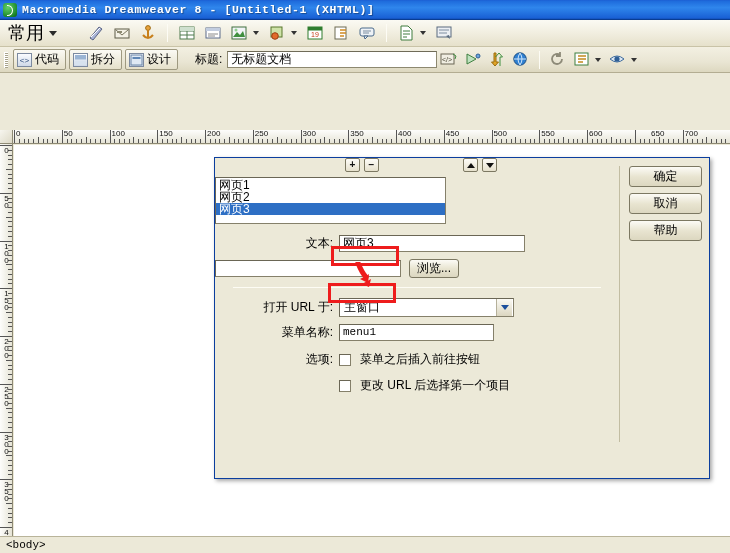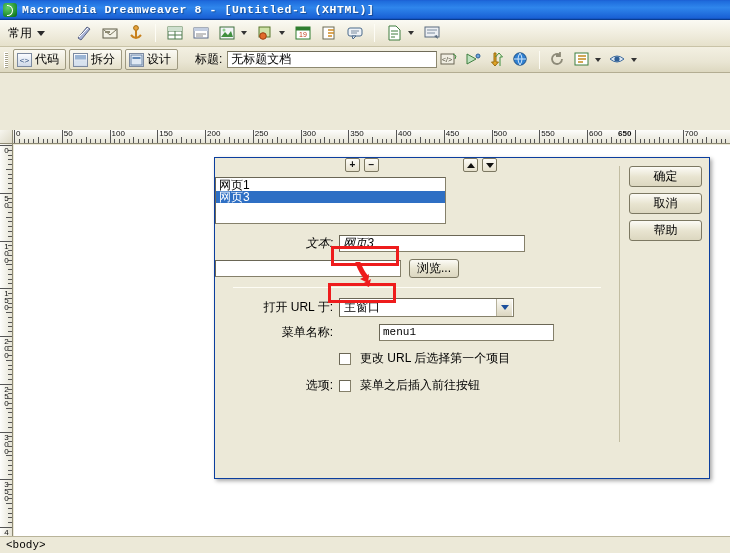--- a/index.html
+++ b/index.html
@@ -65,21 +65,21 @@
 
   
   .toolbar {
     height: 27px;
     background: linear-gradient(to bottom,#fbfaf3 0%,#f1eee0 50%,#e6e1cb 100%);
     display: flex; align-items: center;
     border-bottom: 1px solid #c9c3a7;
     padding-left: 8px;
   }
   .cat { display:flex; align-items:center; gap:5px; margin-right:26px; }
-  .cat .lbl { font-size:12px; }
+  .cat .lbl { font-size:18px; }
   .cat .caret { width:0;height:0;border-left:4px solid transparent;border-right:4px solid transparent;border-top:5px solid #2a2a2a; }
   .tb-sep { width:1px; height:18px; background:#bcb79e; margin:0 6px; border-right:1px solid #fdfcf5; }
   .tbicon { width:20px; height:20px; margin:0 3px; position:relative; display:inline-block; }
   .minicaret { width:0;height:0;border-left:3px solid transparent;border-right:3px solid transparent;border-top:4px solid #333; margin-left:1px; margin-right:5px; align-self:center;}
 
   
   .tabstrip {
     height: 19px;
     background: linear-gradient(to bottom,#e9e5d2,#dcd7bf);
     border-bottom: 1px solid #a7a28a;
@@ -598,21 +598,21 @@
       <div class="num" style="left: 146.25px;">150</div>
       <div class="num" style="left: 194px;">200</div>
       <div class="num" style="left: 241.75px;">250</div>
       <div class="num" style="left: 289.5px;">300</div>
       <div class="num" style="left: 337.25px;">350</div>
       <div class="num" style="left: 385px;">400</div>
       <div class="num" style="left: 432.75px;">450</div>
       <div class="num" style="left: 480.5px;">500</div>
       <div class="num" style="left: 528.25px;">550</div>
       <div class="num" style="left: 576px;">600</div>
-      <div class="num" style="left: 605px; font-weight: bold;">650</div>
+      <div class="num" style="left: 638px;">650</div>
       <div class="num" style="left: 671.5px;">700</div>
     </div>
   <div class="rulerv" id="rulerv">
       <div class="tick" style="width: 12px; top: 1px;"></div>
       <div class="tick" style="width: 4px; top: 5.775px;"></div>
       <div class="tick" style="width: 4px; top: 10.55px;"></div>
       <div class="tick" style="width: 4px; top: 15.325px;"></div>
       <div class="tick" style="width: 4px; top: 20.1px;"></div>
       <div class="tick" style="width: 6px; top: 24.875px;"></div>
       <div class="tick" style="width: 4px; top: 29.65px;"></div>
@@ -719,25 +719,26 @@
               </span>
             <span class="sqbtn">
                 <i class="tri-dn"></i>
               </span>
           </div>
         </div>
 
         <div class="row" style="align-items:flex-start;">
           <div class="listbox">
             <div class="litem">网页1</div>
+            <div class="litem">网页2</div>
             <div class="litem sel">网页3</div>
           </div>
         </div>
 
-        <div class="row" style="margin-top:11px;font-style:italic;">
+        <div class="row" style="margin-top:11px;">
           <div class="rlabel">文本:</div>
           <div class="tfield" style="width:186px;">网页3</div>
         </div>
 
         <div class="row">
           <div class="tfield" style="width:186px;"></div>
           <div class="browsebtn">浏览...</div>
         </div>
 
         <div class="hr"></div>
@@ -747,32 +748,32 @@
           <div class="selectbox">
             <span>主窗口</span>
             <span class="selarrow">
                 <i class="v"></i>
               </span>
           </div>
         </div>
 
         <div class="row">
           <div class="rlabel">菜单名称:</div>
-          <div class="tfield mono" style="width:175px;margin-left:40px;">menu1</div>
+          <div class="tfield mono" style="width:155px;">menu1</div>
         </div>
 
+        <div class="row" style="margin-top:10px;">
+          <div class="rlabel">选项:</div>
+          <span class="cbox"></span>
+          <span class="opttext">菜单之后插入前往按钮</span>
+        </div>
         <div class="row" style="margin-top:9px;">
           <div class="rlabel"></div>
           <span class="cbox"></span>
           <span class="opttext">更改 URL 后选择第一个项目</span>
-        </div>
-        <div class="row" style="margin-top:10px;">
-          <div class="rlabel">选项:</div>
-          <span class="cbox"></span>
-          <span class="opttext">菜单之后插入前往按钮</span>
         </div>
       </div>
 
       <div class="dlg-right">
         <div class="dlgbtn">确定</div>
         <div class="dlgbtn">取消</div>
         <div class="dlgbtn">帮助</div>
       </div>
     </div>
 

